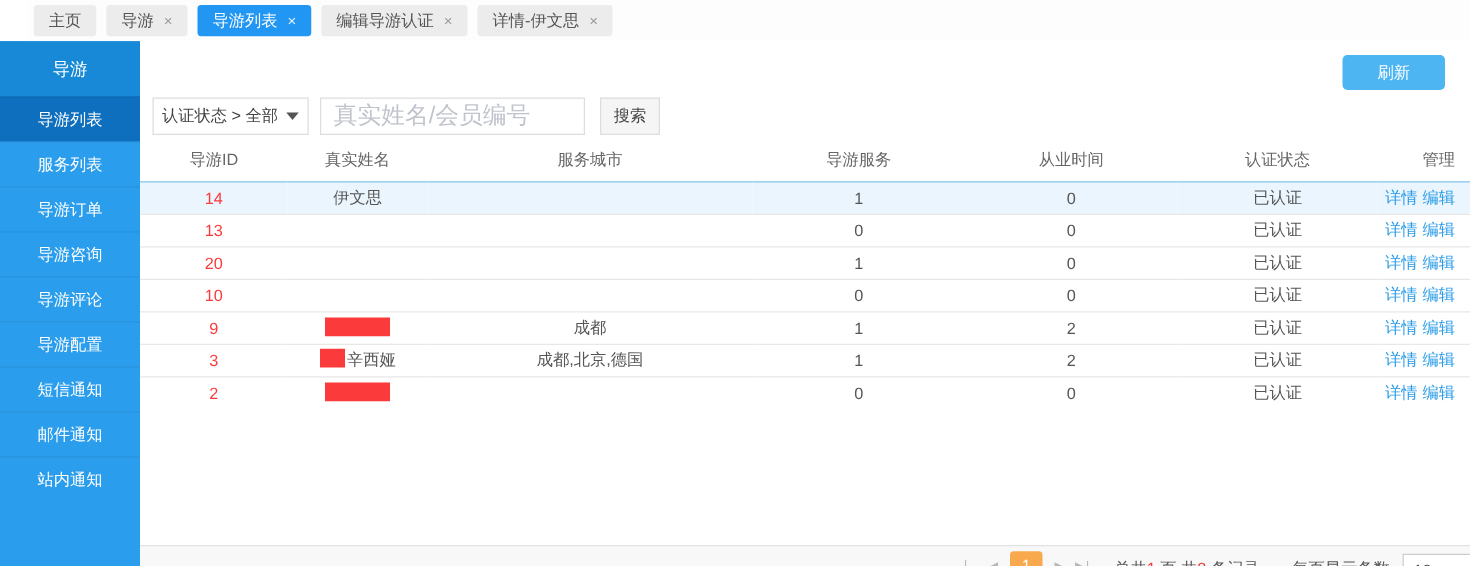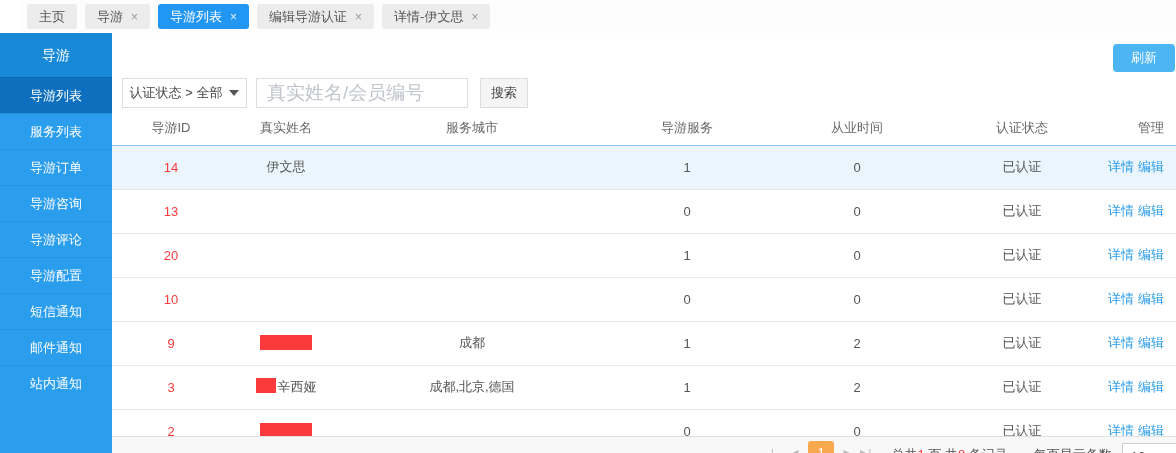--- a/index.html
+++ b/index.html
@@ -17,37 +17,37 @@
 
   
   .sidebar { position:absolute; left:0; top:33px; bottom:0; width:112px; background:#2b9ded; }
   .side-header { height:44px; line-height:44px; text-align:center; color:#fff; background:#1789d6; font-size:14px; }
   .side-item { height:36px; line-height:36px; text-align:center; color:#fff; border-top:1px solid rgba(0,0,0,0.07); cursor:pointer; }
   .side-item.active { background:#0d6fbd; }
 
   
   .main { position:absolute; left:112px; top:33px; right:0; bottom:0; background:#fff; }
   .toolbar { position:relative; height:79px; }
-  .btn-refresh { position:absolute; right:1px; top:11px; width:62px; height:28px; background:#4db5f2;
+  .btn-refresh { position:absolute; right:20px; top:11px; width:82px; height:28px; background:#4db5f2;
                  color:#fff; border:none; border-radius:4px; font-size:13px; cursor:pointer; font-family:inherit; }
   .filters { position:absolute; left:10px; top:45px; display:flex; align-items:center; }
   .dropdown { width:125px; height:30px; border:1px solid #ddd; background:#fff; display:flex;
               align-items:center; justify-content:center; color:#444; cursor:pointer; }
   .dropdown .caret { margin-left:7px; width:0; height:0; border-left:5px solid transparent;
                      border-right:5px solid transparent; border-top:6px solid #555; }
   .search-input { width:212px; height:30px; margin-left:9px; border:1px solid #ddd; padding:0 10px;
                   font-size:19px; color:#333; font-family:inherit; outline:none; }
   .search-input::placeholder { color:#c0c4cc; }
   .btn-search { margin-left:12px; width:48px; height:30px; background:#f5f5f5; border:1px solid #ddd;
                 color:#444; font-size:13px; cursor:pointer; font-family:inherit; }
 
   
   table.grid { width:100%; border-collapse:collapse; table-layout:fixed; }
   .grid th { height:33px; font-weight:normal; color:#666; text-align:center; }
-  .grid td { height:44px; text-align:center; color:#555; border-top:1px solid #e8e8e8; }
+  .grid td { height:26px; text-align:center; color:#555; border-top:1px solid #e8e8e8; }
   .grid tr.hl td { background:#eaf5fd; border-top:1px solid #85c5ee; }
   .grid td.idcell { color:#fb3b3b; }
   .grid th.manage, .grid td.manage { text-align:right; padding-right:12px; }
   .grid a { color:#2b9ce8; text-decoration:none; margin-left:4px; }
   .redact { display:inline-block; height:15px; width:52px; background:#fb3b3b; vertical-align:-2px; }
   .redact.small { width:20px; margin-right:2px; }
 
   
   .pager { position:absolute; left:0; right:0; top:403px; height:40px; background:#f8f8f8;
            border-top:1px solid #e2e2e2; }

